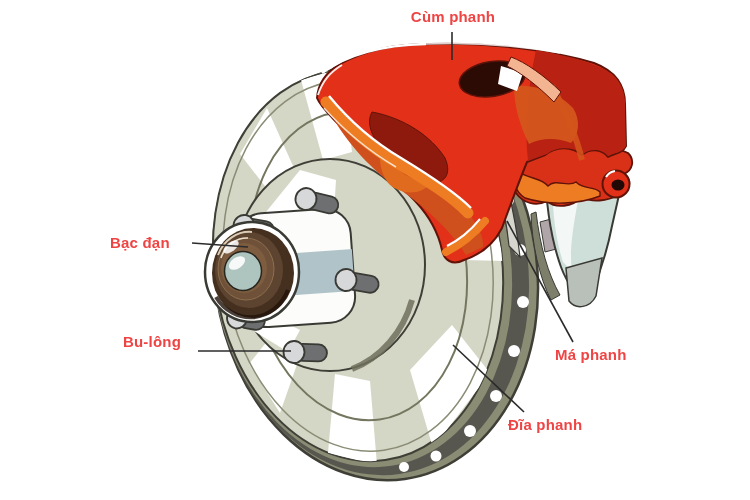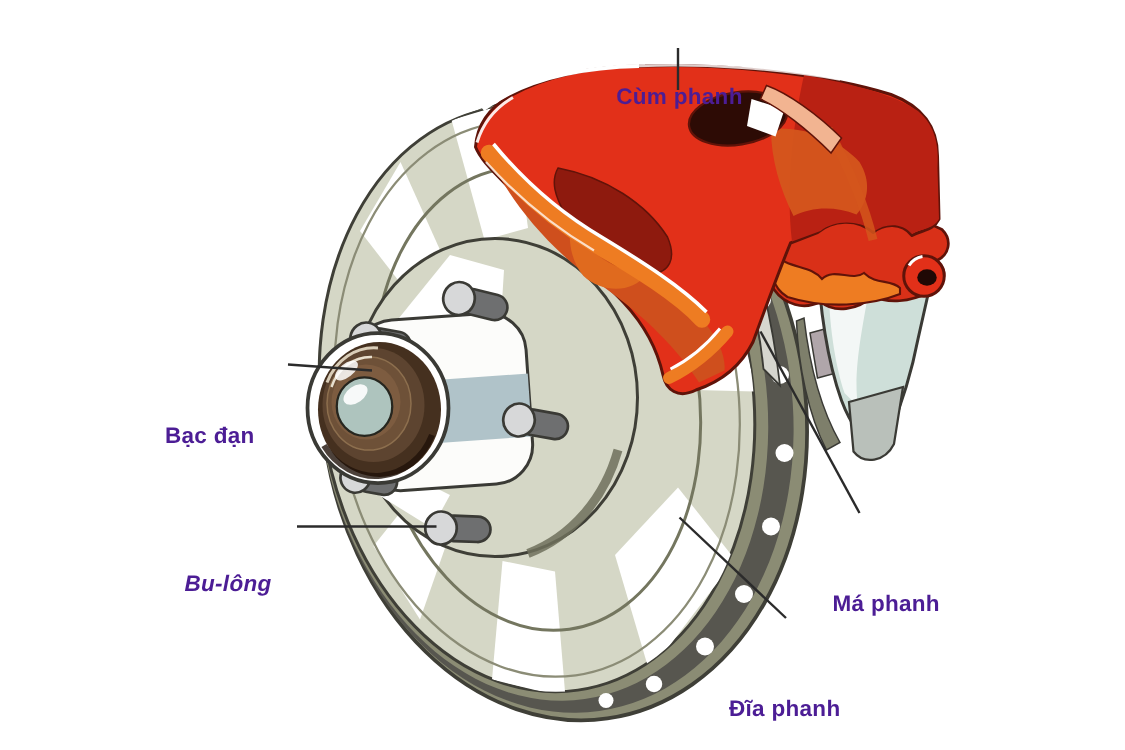--- a/index.html
+++ b/index.html
@@ -1,20 +1,20 @@
 <!DOCTYPE html>
 <html><head>
 <meta charset="utf-8">
 <style>
   html,body{margin:0;padding:0;background:#fff;}
   #stage{position:relative;width:750px;height:500px;background:#ffffff;overflow:hidden;
          font-family:"Liberation Sans",sans-serif;}
   #art{position:absolute;left:0;top:0;}
-  .lbl{position:absolute;font-weight:bold;font-size:15px;line-height:18px;color:#4c1d95;
-       letter-spacing:.2px;white-space:nowrap;margin-top:48px;}
+  .lbl{position:absolute;font-weight:bold;font-size:15px;line-height:18px;color:#ef4444;
+       letter-spacing:.2px;white-space:nowrap;}
   .lbl.center{text-align:center;}
   .lbl.right{text-align:left;}
 </style>
 </head>
 <body>
 
 <div id="stage">
 
 <svg id="art" width="750" height="500" viewBox="0 0 750 500">
 
@@ -180,20 +180,20 @@
     <line x1="198" y1="351" x2="291" y2="351"></line>
     <line x1="507" y1="221" x2="573" y2="342"></line>
     <line x1="453" y1="345" x2="524" y2="412"></line>
   </g>
 </svg>
 
   <div class="lbl center" style="left:399px;top:8px;width:108px;">Cùm phanh</div>
 
   <div class="lbl right" style="left:110px;top:234px;width:78px;">Bạc đạn</div>
 
-  <div class="lbl center" style="left:108px;top:333px;width:88px;font-style:italic;">
+  <div class="lbl center" style="left:108px;top:333px;width:88px;">
     <div>Bu-lông</div>
   </div>
 
   <div class="lbl" style="left:555px;top:346px;">Má phanh</div>
 
-  <div class="lbl" style="left:486px;top:416px;">Đĩa phanh</div>
+  <div class="lbl" style="left:508px;top:416px;">Đĩa phanh</div>
 </div>
 
 </body></html>

